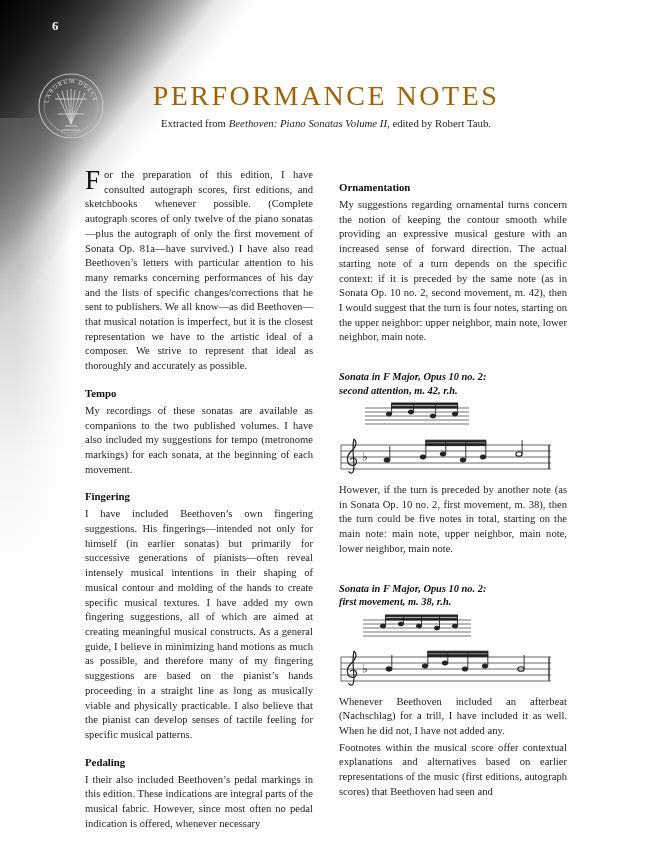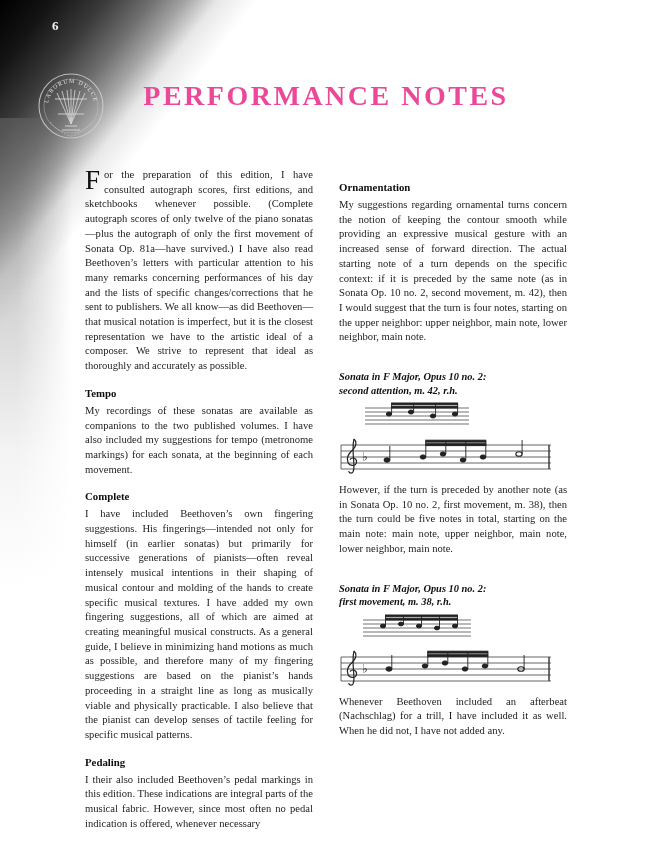--- a/index.html
+++ b/index.html
@@ -29,22 +29,22 @@
     mask-image:linear-gradient(to right,#000 25%,transparent 100%);
   }
   .page-number {
     position:absolute; left:52px; top:18px; z-index:3;
     color:#f2f2f2; font-weight:bold; font-size:13px;
     font-family:"Liberation Serif",serif;
   }
   .emblem { position:absolute; left:34px; top:60px; z-index:3; }
   .header { position:absolute; left:85px; top:80px; width:482px; z-index:2; text-align:center; }
   .title {
-    font-size:28px; font-weight:700; letter-spacing:2.5px;
-    color:#ec4899; line-height:32px; white-space:nowrap;
+    font-size:28px; font-weight:400; letter-spacing:2.5px;
+    color:#a16207; line-height:32px; white-space:nowrap;
   }
   .subtitle { margin-top:5px; font-size:10.8px; color:#222; }
   .subtitle em { font-style:italic; }
   .columns {
     position:absolute; left:85px; top:168px; width:482px; height:692px; z-index:2;
     display:flex; gap:26px; overflow:hidden;
   }
   .col { width:228px; overflow:hidden; }
   p.body {
     font-size:10.6px; line-height:14.7px; text-align:justify;
@@ -97,31 +97,32 @@
           <path d="M28 70 H46"></path>
       </g>
       <g stroke="#cfcfcf" stroke-width="0.8" fill="none" opacity="0.8">
         <path d="M16 62 Q27 74 37 76 Q47 74 58 62" stroke-dasharray="2 1.6"></path>
       </g>
     </svg>
   </div>
 
   <div class="header">
     <div class="title">PERFORMANCE NOTES</div>
+    <div class="subtitle"><span>Extracted from </span><em>Beethoven: Piano Sonatas Volume II</em><span>, edited by Robert Taub.</span></div>
   </div>
 
   <div class="columns">
 
     <div class="col">
       <p class="body"><span class="dropcap">F</span><span>or the preparation of this edition, I have consulted autograph scores, first editions, and sketchbooks whenever possible. (Complete autograph scores of only twelve of the piano sonatas—plus the autograph of only the first movement of Sonata Op. 81a—have survived.) I have also read Beethoven’s letters with particular attention to his many remarks concerning performances of his day and the lists of specific changes/corrections that he sent to publishers. We all know—as did Beethoven—that musical notation is imperfect, but it is the closest representation we have to the artistic ideal of a composer. We strive to represent that ideal as thoroughly and accurately as possible.</span></p>
 
       <div class="sec-h">Tempo</div>
       <p class="body">My recordings of these sonatas are available as companions to the two published volumes. I have also included my suggestions for tempo (metronome markings) for each sonata, at the beginning of each movement.</p>
 
-      <div class="sec-h">Complete</div>
+      <div class="sec-h">Fingering</div>
       <p class="body">I have included Beethoven’s own fingering suggestions. His fingerings—intended not only for himself (in earlier sonatas) but primarily for successive generations of pianists—often reveal intensely musical intentions in their shaping of musical contour and molding of the hands to create specific musical textures. I have added my own fingering suggestions, all of which are aimed at creating meaningful musical constructs. As a general guide, I believe in minimizing hand motions as much as possible, and therefore many of my fingering suggestions are based on the pianist’s hands proceeding in a straight line as long as musically viable and physically practicable. I also believe that the pianist can develop senses of tactile feeling for specific musical patterns.</p>
 
       <div class="sec-h">Pedaling</div>
       <p class="body">I their also included Beethoven’s pedal markings in this edition. These indications are integral parts of the musical fabric. However, since most often no pedal indication is offered, whenever necessary</p>
     </div>
 
     <div class="col">
 
       <div class="sec-h">Ornamentation</div>
       <p class="body">My suggestions regarding ornamental turns concern the notion of keeping the contour smooth while providing an expressive musical gesture with an increased sense of forward direction. The actual starting note of a turn depends on the specific context: if it is preceded by the same note (as in Sonata Op. 10 no. 2, second movement, m. 42), then I would suggest that the turn is four notes, starting on the upper neighbor: upper neighbor, main note, lower neighbor, main note.</p>
@@ -236,16 +237,17 @@
           </g>
           <g stroke="#222" fill="none">
             <ellipse cx="182" cy="24" rx="3.2" ry="2.3" stroke-width="1.1"></ellipse>
             <path d="M185.1 24 V10" stroke-width="0.9"></path>
           </g>
         </svg>
       </div>
 
       <p class="body">Whenever Beethoven included an afterbeat (Nachschlag) for a trill, I have included it as well. When he did not, I have not added any.</p>
 
+      <p class="body">Footnotes within the musical score offer contextual explanations and alternatives based on earlier representations of the music (first editions, autograph scores) that Beethoven had seen and</p>
     </div>
 
   </div>
 </div>
 
 </body></html>

